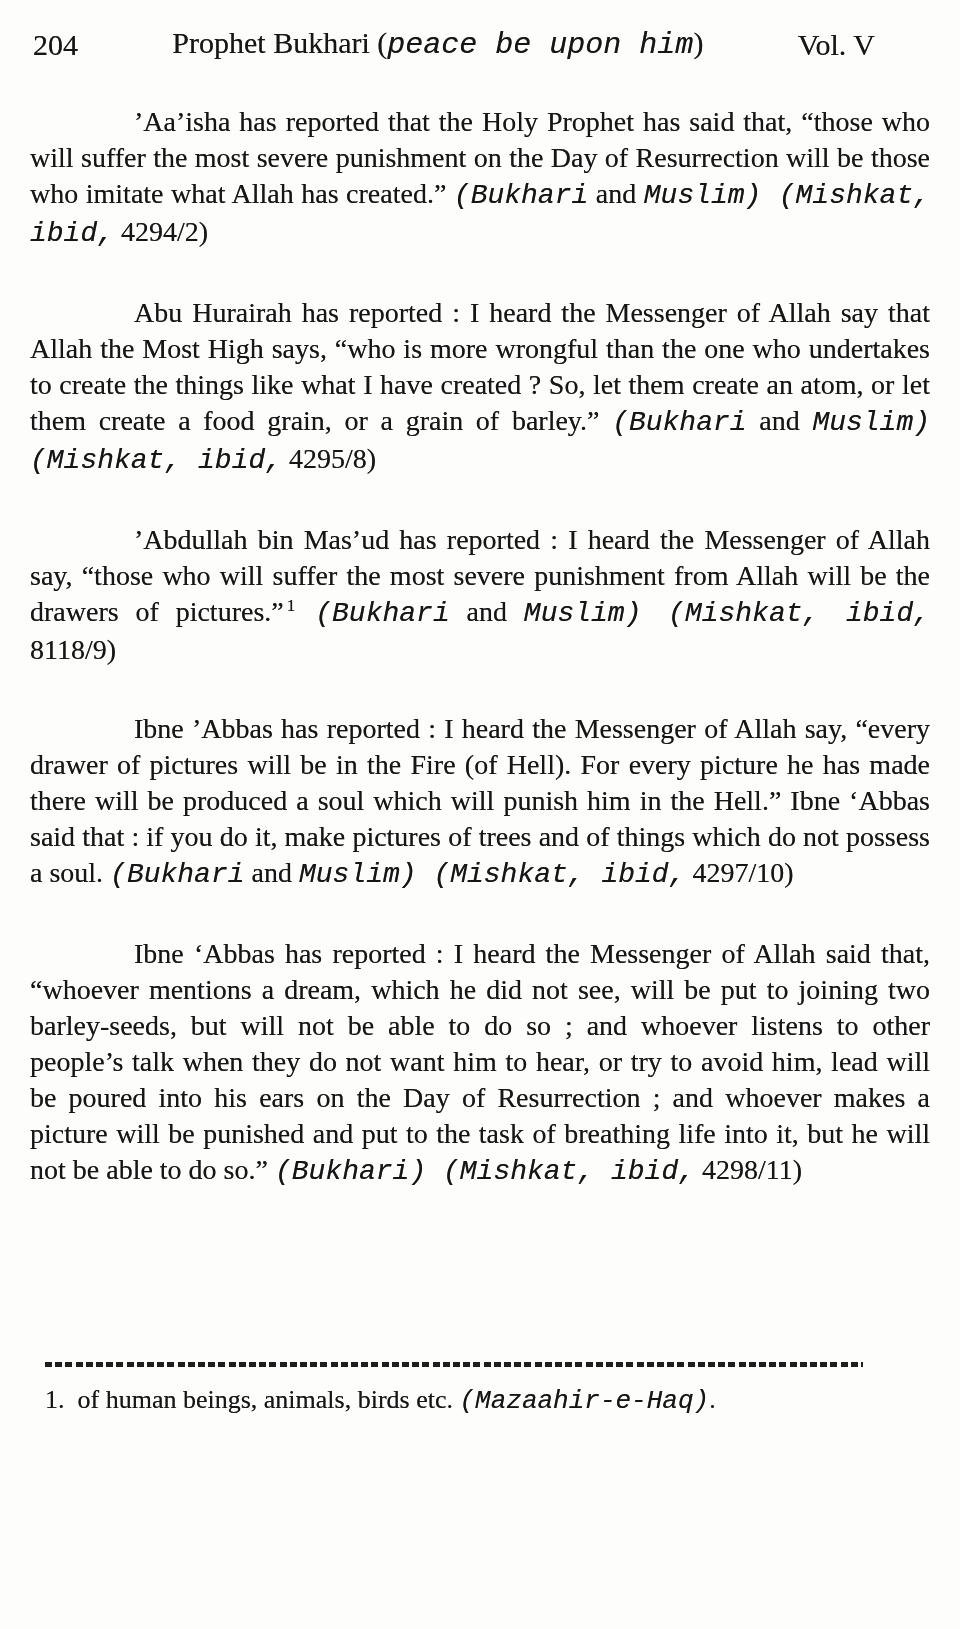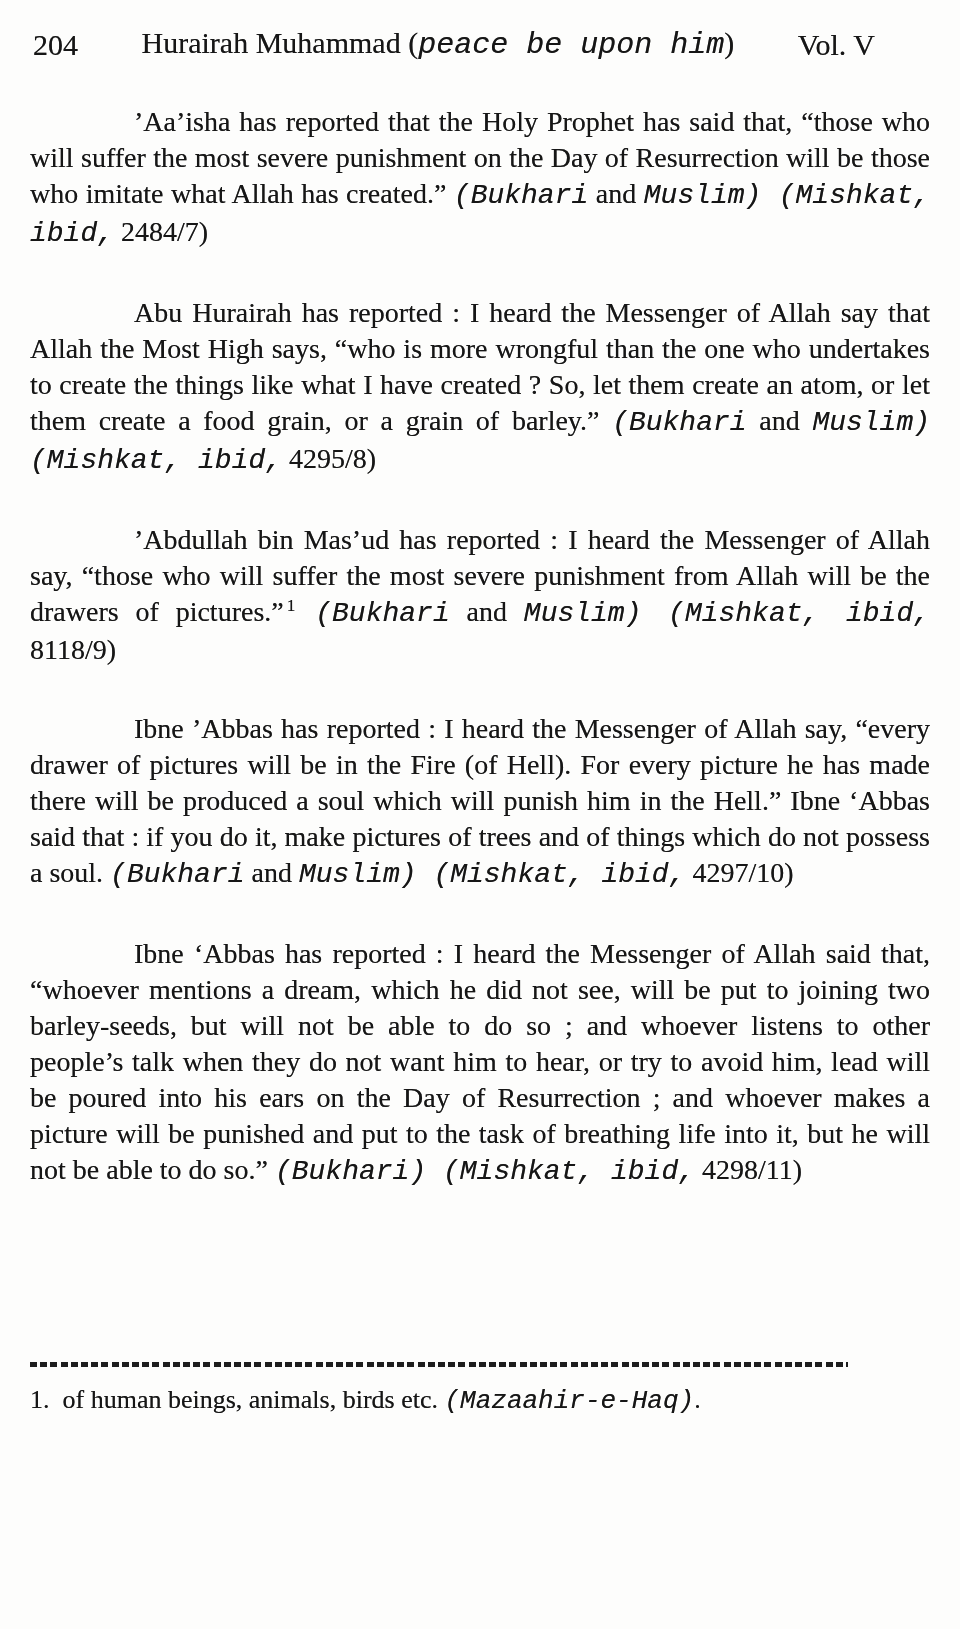--- a/index.html
+++ b/index.html
@@ -43,21 +43,21 @@
     font-size: 0.62em;
     line-height: 0;
     vertical-align: baseline;
     position: relative;
     top: -0.55em;
     padding: 0 3px;
   }
 
   .footnote-area {
     position: absolute;
-    left: 30px;
+    left: 45px;
     top: 1362px;
     width: 900px;
   }
 
   .separator {
     width: 818px;
     height: 5px;
     background: repeating-linear-gradient(90deg, #1d1d1d 0 7px, transparent 7px 10.2px);
   }
 
@@ -68,26 +68,26 @@
     text-align: left;
   }
 </style>
 </head>
 <body>
 
 <div class="page">
 
   <header class="page-header">
     <span>204</span>
-    <span><span>Hurairah Muhammad (</span><span class="it">peace be upon him</span><span>)</span></span>
+    <span><span>Prophet Bukhari (</span><span class="it">peace be upon him</span><span>)</span></span>
     <span>Vol. V</span>
   </header>
 
   <main class="body-text">
-    <p class="para"><span>’Aa’isha has reported that the Holy Prophet has said that, “those who will suffer the most severe punishment on the Day of Resurrection will be those who imitate what Allah has created.” </span><span class="it">(Bukhari</span><span> and </span><span class="it">Muslim) (Mishkat, ibid,</span><span> 2484/7)</span></p>
+    <p class="para"><span>’Aa’isha has reported that the Holy Prophet has said that, “those who will suffer the most severe punishment on the Day of Resurrection will be those who imitate what Allah has created.” </span><span class="it">(Bukhari</span><span> and </span><span class="it">Muslim) (Mishkat, ibid,</span><span> 4294/2)</span></p>
     <p class="para"><span>Abu Hurairah has reported : I heard the Messenger of Allah say that Allah the Most High says, “who is more wrongful than the one who undertakes to create the things like what I have created ? So, let them create an atom, or let them create a food grain, or a grain of barley.” </span><span class="it">(Bukhari</span><span> and </span><span class="it">Muslim) (Mishkat, ibid,</span><span> 4295/8)</span></p>
     <p class="para"><span>’Abdullah bin Mas’ud has reported : I heard the Messenger of Allah say, “those who will suffer the most severe punishment from Allah will be the drawers of pictures.”</span><sup>1</sup><span> </span><span class="it">(Bukhari</span><span> and </span><span class="it">Muslim) (Mishkat, ibid,</span><span> 8118/9)</span></p>
     <p class="para"><span>Ibne ’Abbas has reported : I heard the Messenger of Allah say, “every drawer of pictures will be in the Fire (of Hell). For every picture he has made there will be produced a soul which will punish him in the Hell.” Ibne ‘Abbas said that : if you do it, make pictures of trees and of things which do not possess a soul. </span><span class="it">(Bukhari</span><span> and </span><span class="it">Muslim) (Mishkat, ibid,</span><span> 4297/10)</span></p>
     <p class="para"><span>Ibne ‘Abbas has reported : I heard the Messenger of Allah said that, “whoever mentions a dream, which he did not see, will be put to joining two barley-seeds, but will not be able to do so ; and whoever listens to other people’s talk when they do not want him to hear, or try to avoid him, lead will be poured into his ears on the Day of Resurrection ; and whoever makes a picture will be punished and put to the task of breathing life into it, but he will not be able to do so.” </span><span class="it">(Bukhari) (Mishkat, ibid,</span><span> 4298/11)</span></p>
   </main>
 
   <footer class="footnote-area">
     <div class="separator"></div>
     <div class="footnote"><span>1.&nbsp; of human beings, animals, birds etc. </span><span class="it">(Mazaahir-e-Haq)</span><span>.</span></div>
   </footer>

